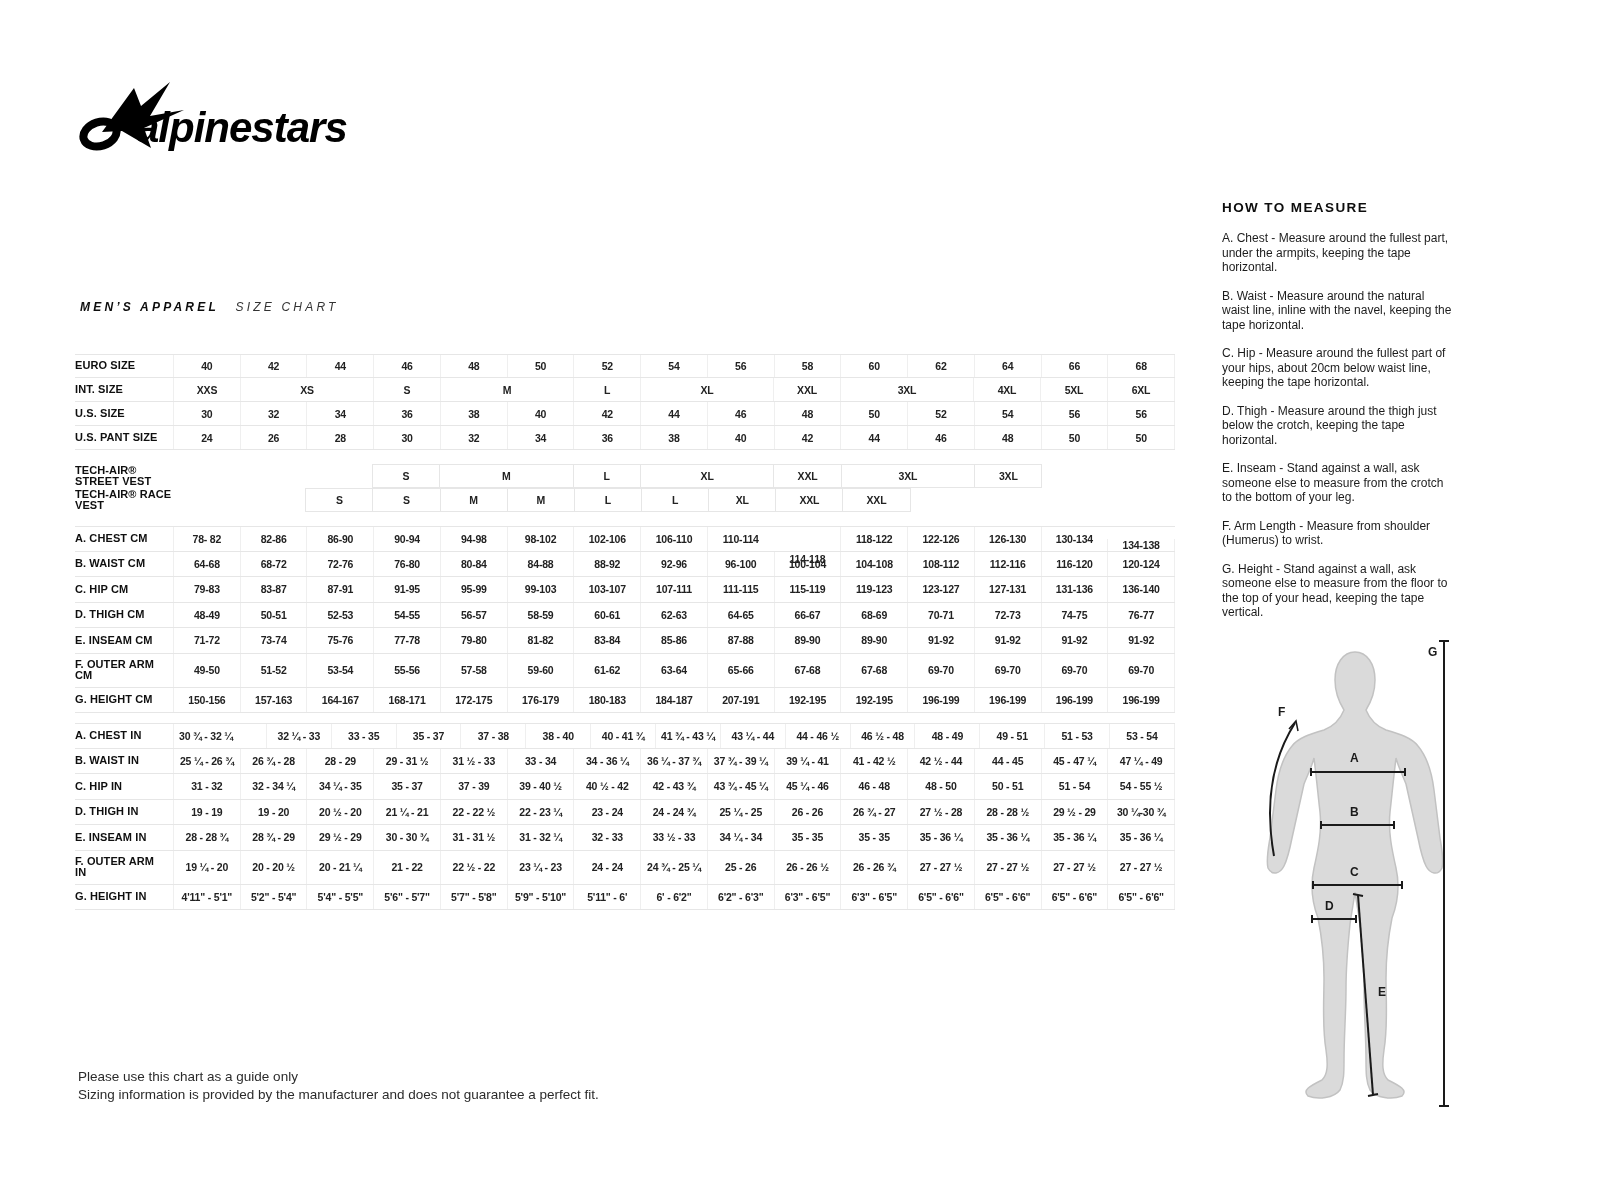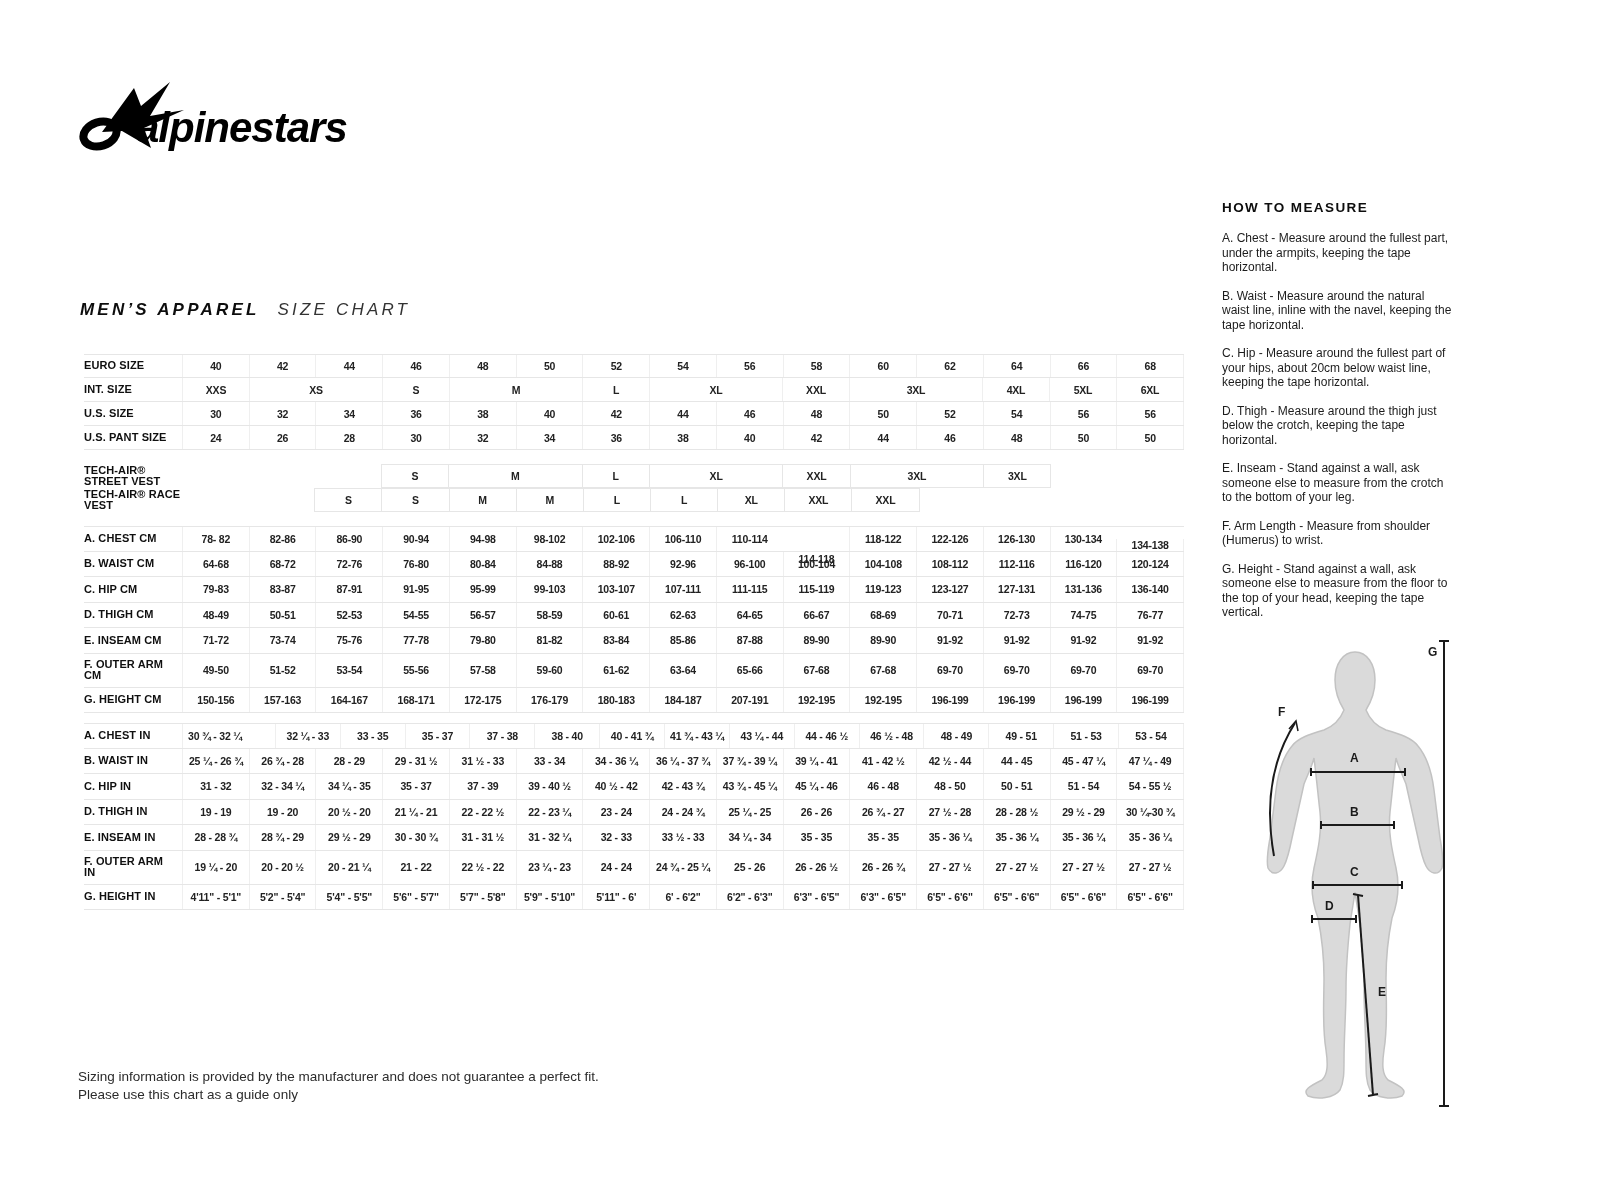--- a/index.html
+++ b/index.html
@@ -5,26 +5,26 @@
   html,body{margin:0;padding:0;background:#fff;}
   body{width:1600px;height:1200px;position:relative;overflow:hidden;
        font-family:"Liberation Sans",sans-serif;color:#111;}
   .abs{position:absolute;}
 
   
   #logo{left:78px;top:78px;width:280px;height:84px;}
   #logo svg{display:block;}
 
   
-  #page-title{left:80px;top:300px;font-style:italic;font-size:17px;letter-spacing:3.2px;white-space:nowrap;}
+  #page-title{left:80px;top:300px;font-style:italic;font-size:12px;letter-spacing:3.2px;white-space:nowrap;}
   #page-title .main{font-weight:bold;color:#0d0d0d;}
   #page-title .sub{font-weight:normal;color:#333;margin-left:10px;}
 
   
-  #size-table{left:84px;top:354px;width:1100px;}
+  #size-table{left:75px;top:354px;width:1100px;}
   .sec{width:100%;}
   .sec-sizes{margin-bottom:14px;}
   .sec-tech_air{margin-bottom:14px;}
   .sec-cm{margin-bottom:10px;}
   .t-row{display:flex;align-items:stretch;box-sizing:border-box;}
   .sec-sizes .t-row,.sec-tech_air .t-row{height:24px;}
   .sec-cm .t-row,.sec-in .t-row{height:25.5px;}
   .t-row.tall{height:34px;}
   .sec.lined .t-row{border-bottom:1px solid #e6e6e6;}
   .sec.lined .t-row:first-child{border-top:1px solid #e6e6e6;}
@@ -509,15 +509,15 @@
   <text x="128" y="134">A</text>
   <text x="128" y="188">B</text>
   <text x="128" y="248">C</text>
   <text x="103" y="282">D</text>
   <text x="156" y="368">E</text>
   <text x="56" y="88">F</text>
   <text x="206" y="28">G</text>
 </svg>
 
 <div id="footer" class="abs">
+  <div>Please use this chart as a guide only</div>
   <div>Sizing information is provided by the manufacturer and does not guarantee a perfect fit.</div>
-  <div>Please use this chart as a guide only</div>
 </div>
 
 </body></html>

